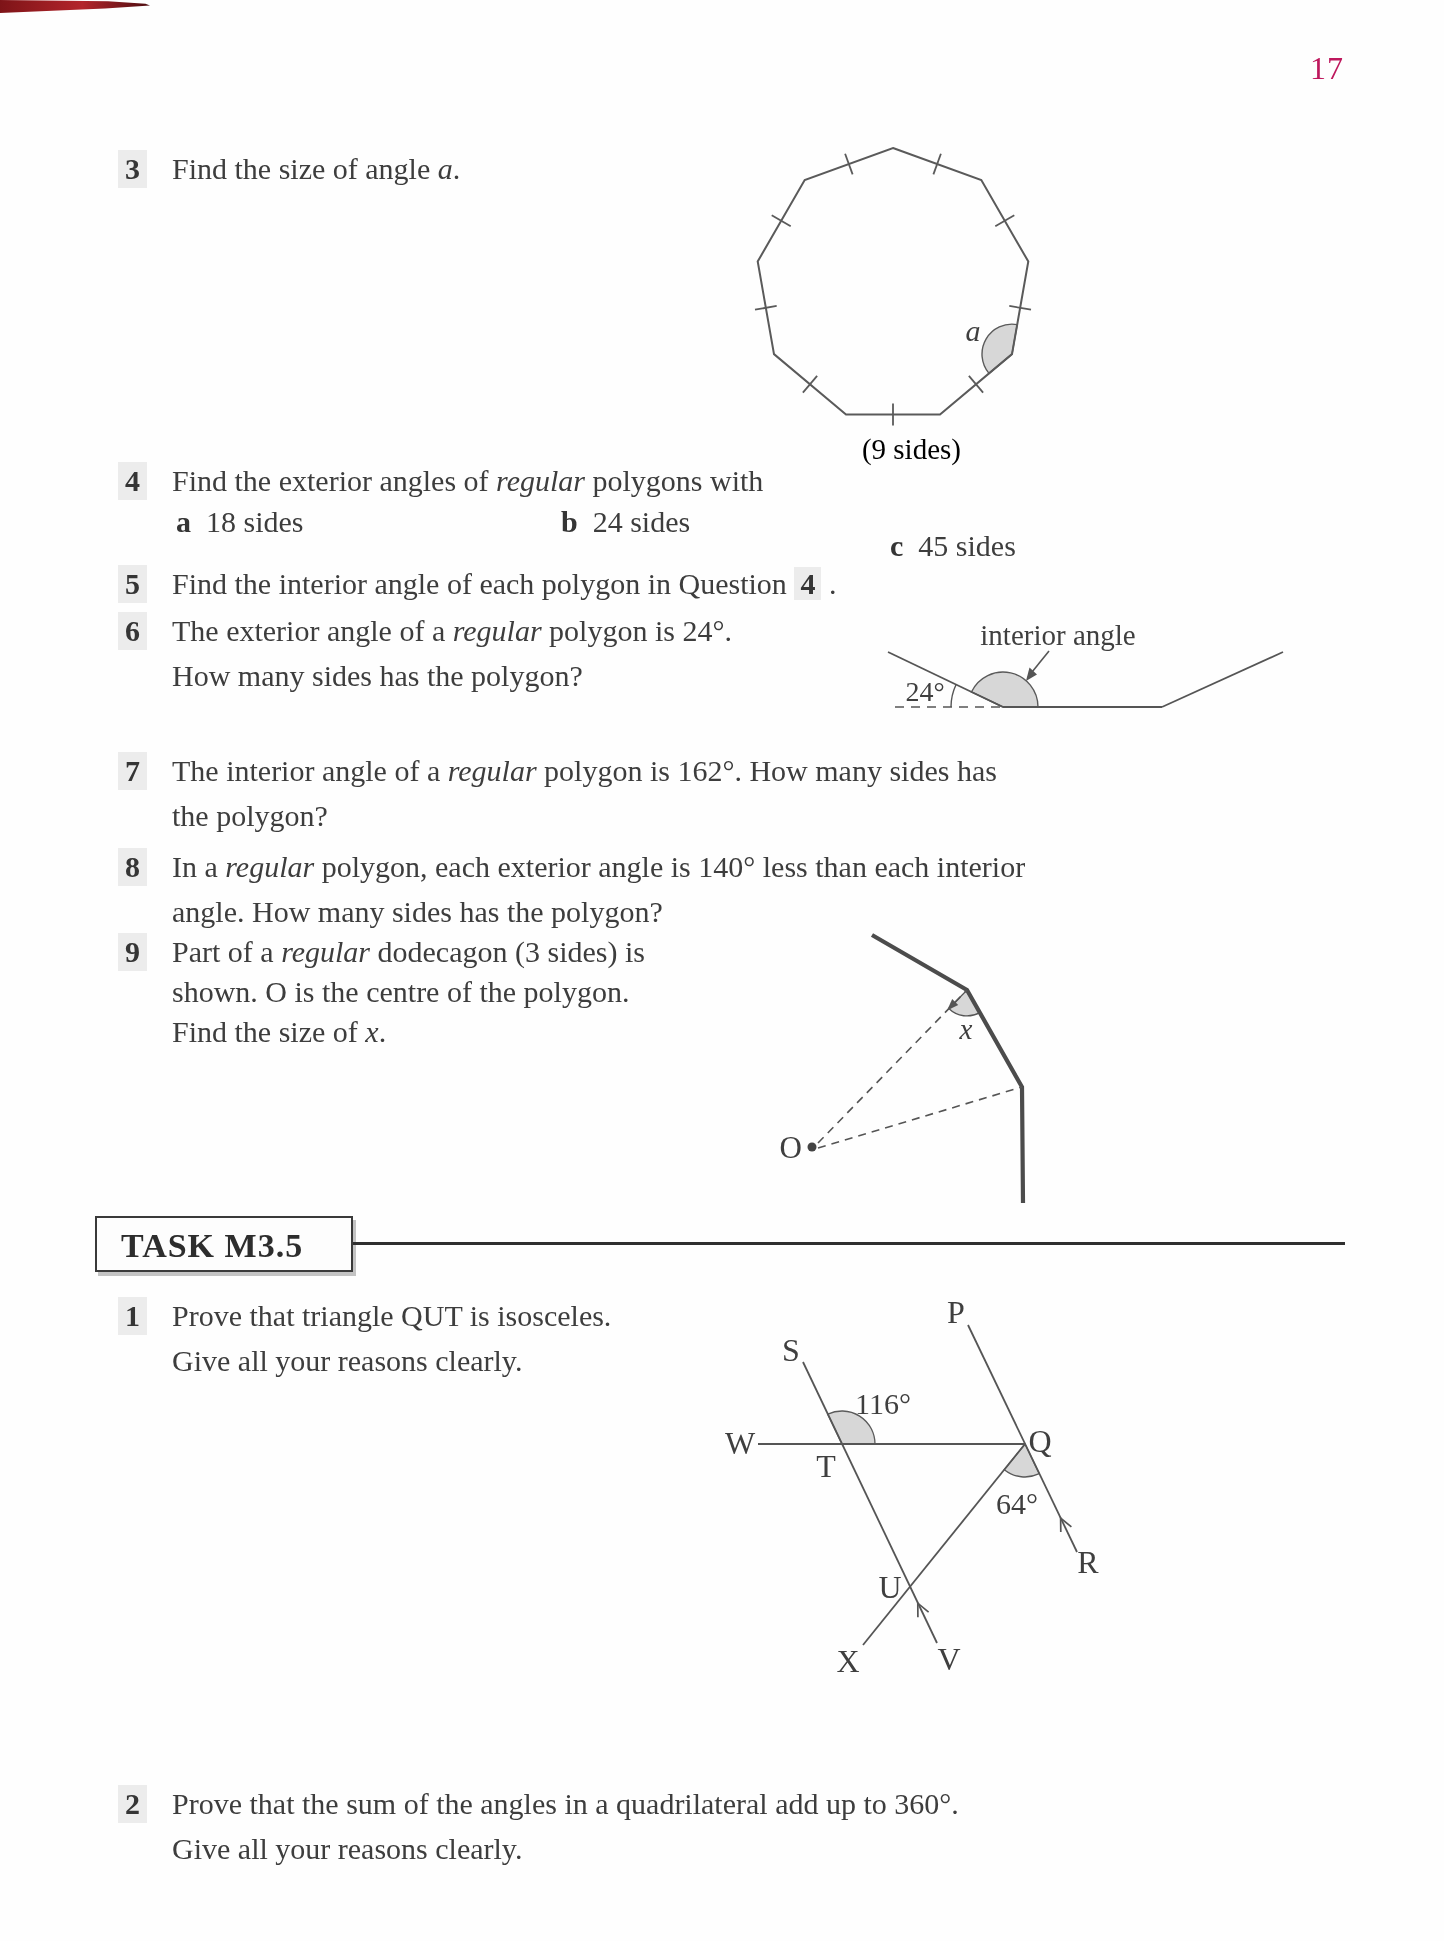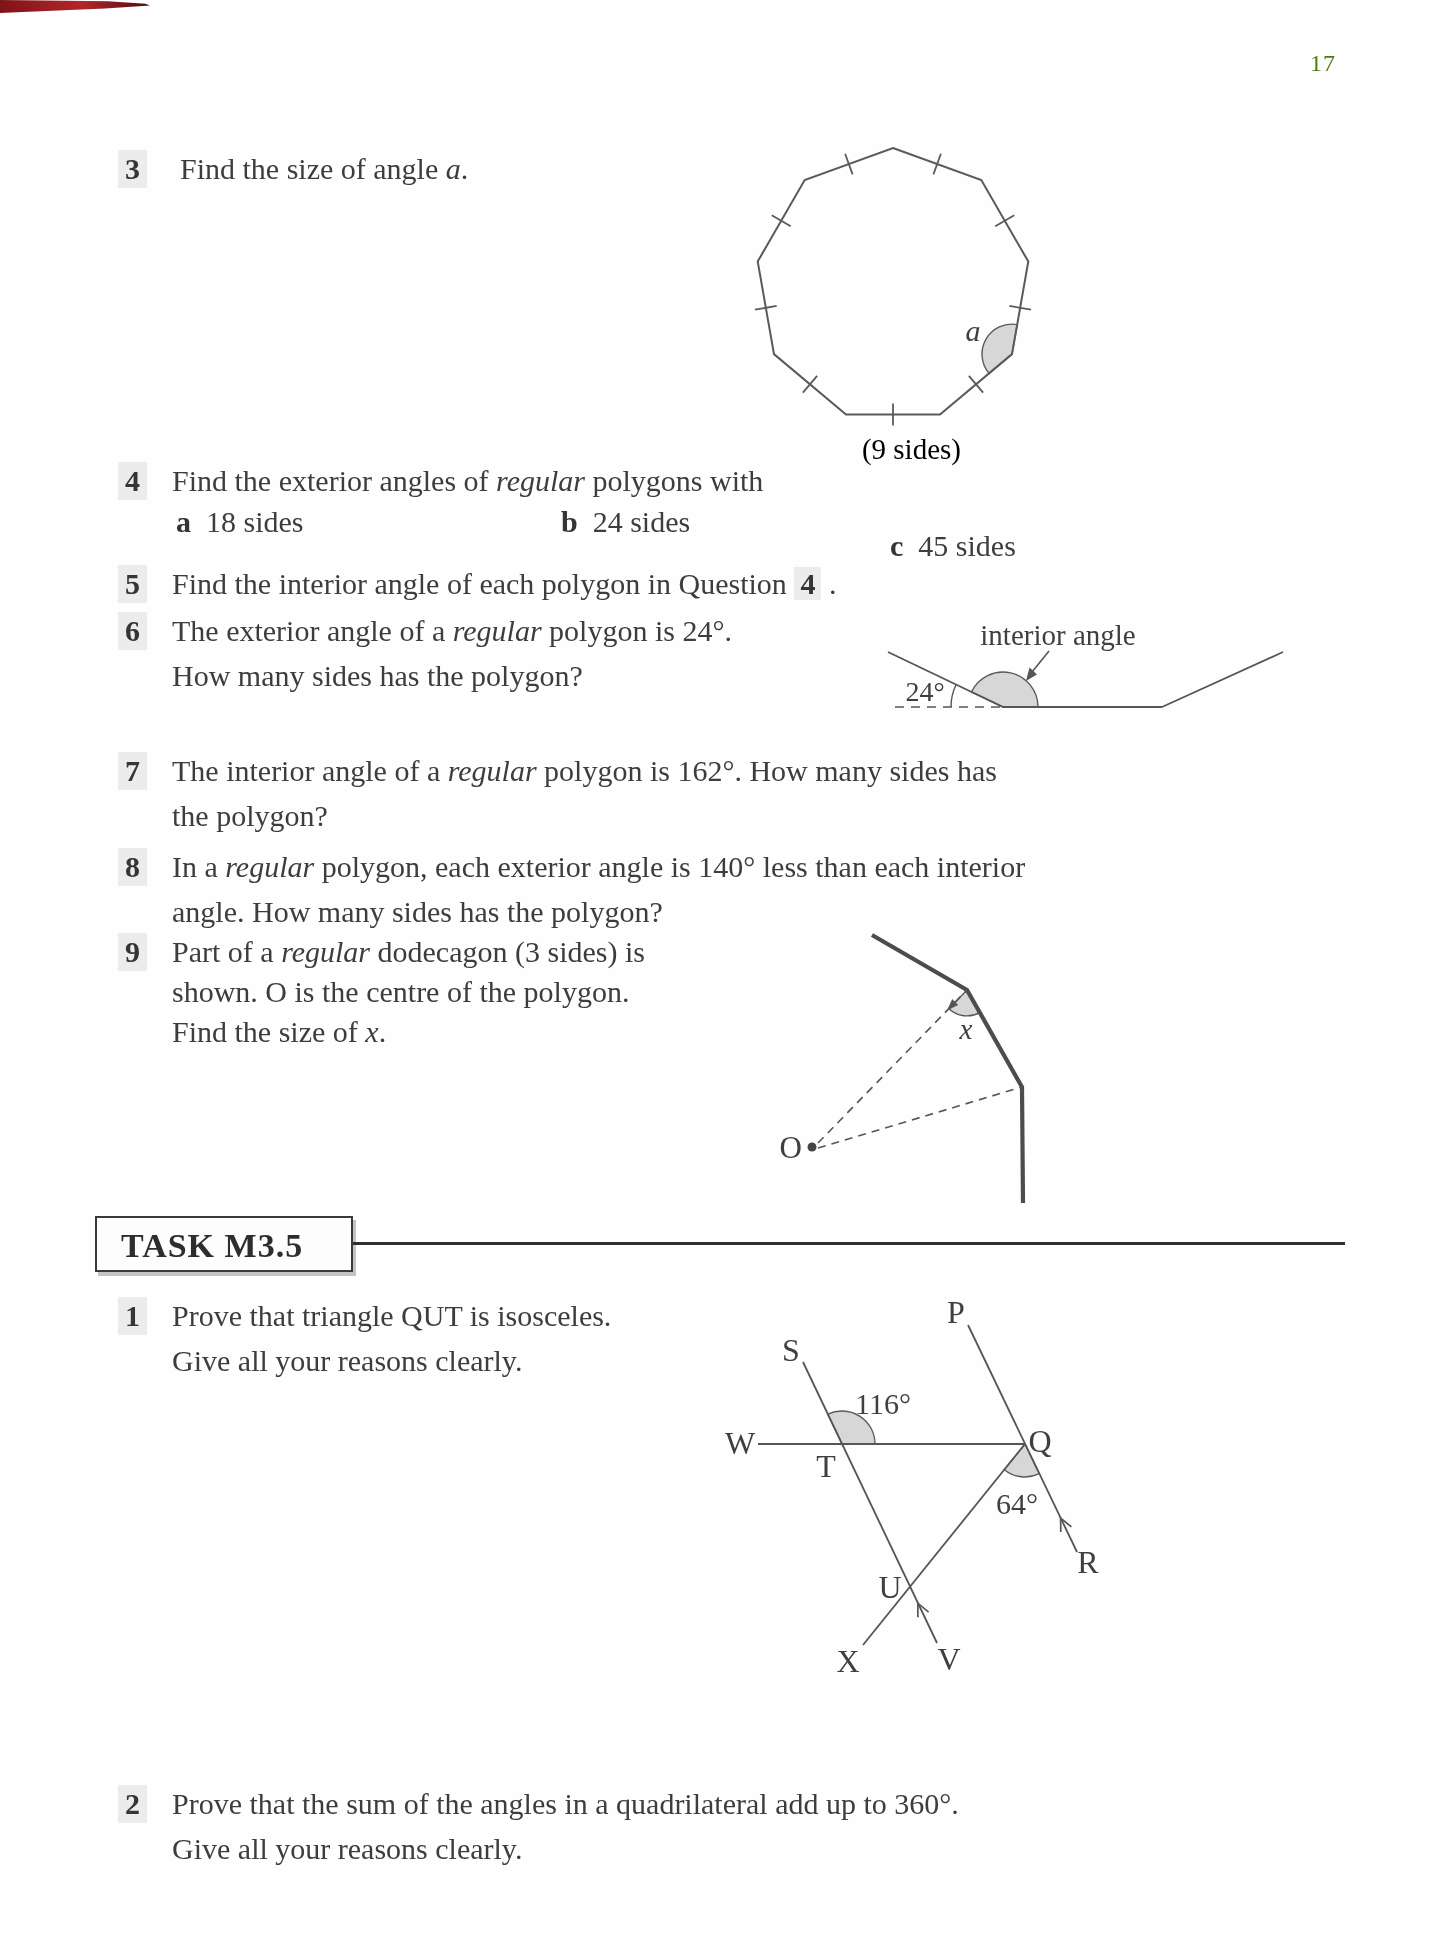--- a/index.html
+++ b/index.html
@@ -10,21 +10,21 @@
   }
   .qnum {
     position:absolute; font-weight:bold; font-size:30px; color:#353535;
     background:#ececec; padding:0 7px; line-height:38px;
   }
   .qline { position:absolute; font-size:30px; line-height:38px; white-space:nowrap; color:#3d3d3d; }
   .it { font-style:italic; }
   .hl { font-weight:bold; background:#ececec; padding:0 6px; color:#353535; }
   .optletter { font-weight:bold; color:#353535; }
   .caption { position:absolute; font-size:29px; color:#000000; text-align:right; }
-  .pagenum { position:absolute; font-size:24px; color:#4d7c0f; letter-spacing:1px; }
+  .pagenum { position:absolute; font-size:32px; color:#be185d; letter-spacing:1px; }
   .redwedge {
     position:absolute; left:0; top:0; width:150px; height:13px;
     background:linear-gradient(90deg,#7e1418,#b3252b 55%,#4d0d10);
     clip-path:polygon(0 0, 72% 10%, 97% 28%, 100% 42%, 70% 66%, 0 100%);
   }
   .taskbox {
     position:absolute; left:95px; top:1216px; width:258px; height:56px;
     border:2px solid #3a3a3a; background:#fdfdfd;
     box-shadow:3px 4px 0 rgba(125,125,125,0.45);
     font-size:34px; font-weight:bold; color:#2d2d2d;
@@ -37,21 +37,21 @@
 </style>
 </head>
 <body>
 
 <div class="page">
 
   <div class="redwedge"></div>
   <div class="pagenum" style="left:1310px; top:50px;">17</div>
 
   <div class="qnum" style="left:118px; top:150px;">3</div>
-  <div class="qline" style="left:180px; top:150px;"><span>Find the size of angle </span><span class="it">a</span><span>.</span></div>
+  <div class="qline" style="left:172px; top:150px;"><span>Find the size of angle </span><span class="it">a</span><span>.</span></div>
 
   <svg style="left:730px; top:130px;" width="330" height="310" viewBox="730 130 330 310">
     <path d="M 1012,354.1 L 989,373.4 A 30 30 0 0 1 1017.2,324.6 Z" fill="#d7d7d7" stroke="#5a5a5a" stroke-width="1.4"></path>
     <path d="M 893,148 L 981.3,180.1 L 1028.3,261.5 L 1012,354.1 L 940,414.5 L 846,414.5 L 774,354.1 L 757.7,261.5 L 804.7,180.1 Z" fill="none" stroke="#5a5a5a" stroke-width="2"></path>
     <g stroke="#5a5a5a" stroke-width="1.8">
       <line x1="933.4" y1="174.4" x2="940.9" y2="153.7"></line>
       <line x1="995.3" y1="226.3" x2="1014.3" y2="215.3"></line>
       <line x1="1009.3" y1="305.9" x2="1031" y2="309.7"></line>
       <line x1="968.9" y1="375.9" x2="983.1" y2="392.7"></line>
       <line x1="893" y1="403.5" x2="893" y2="425.5"></line>

